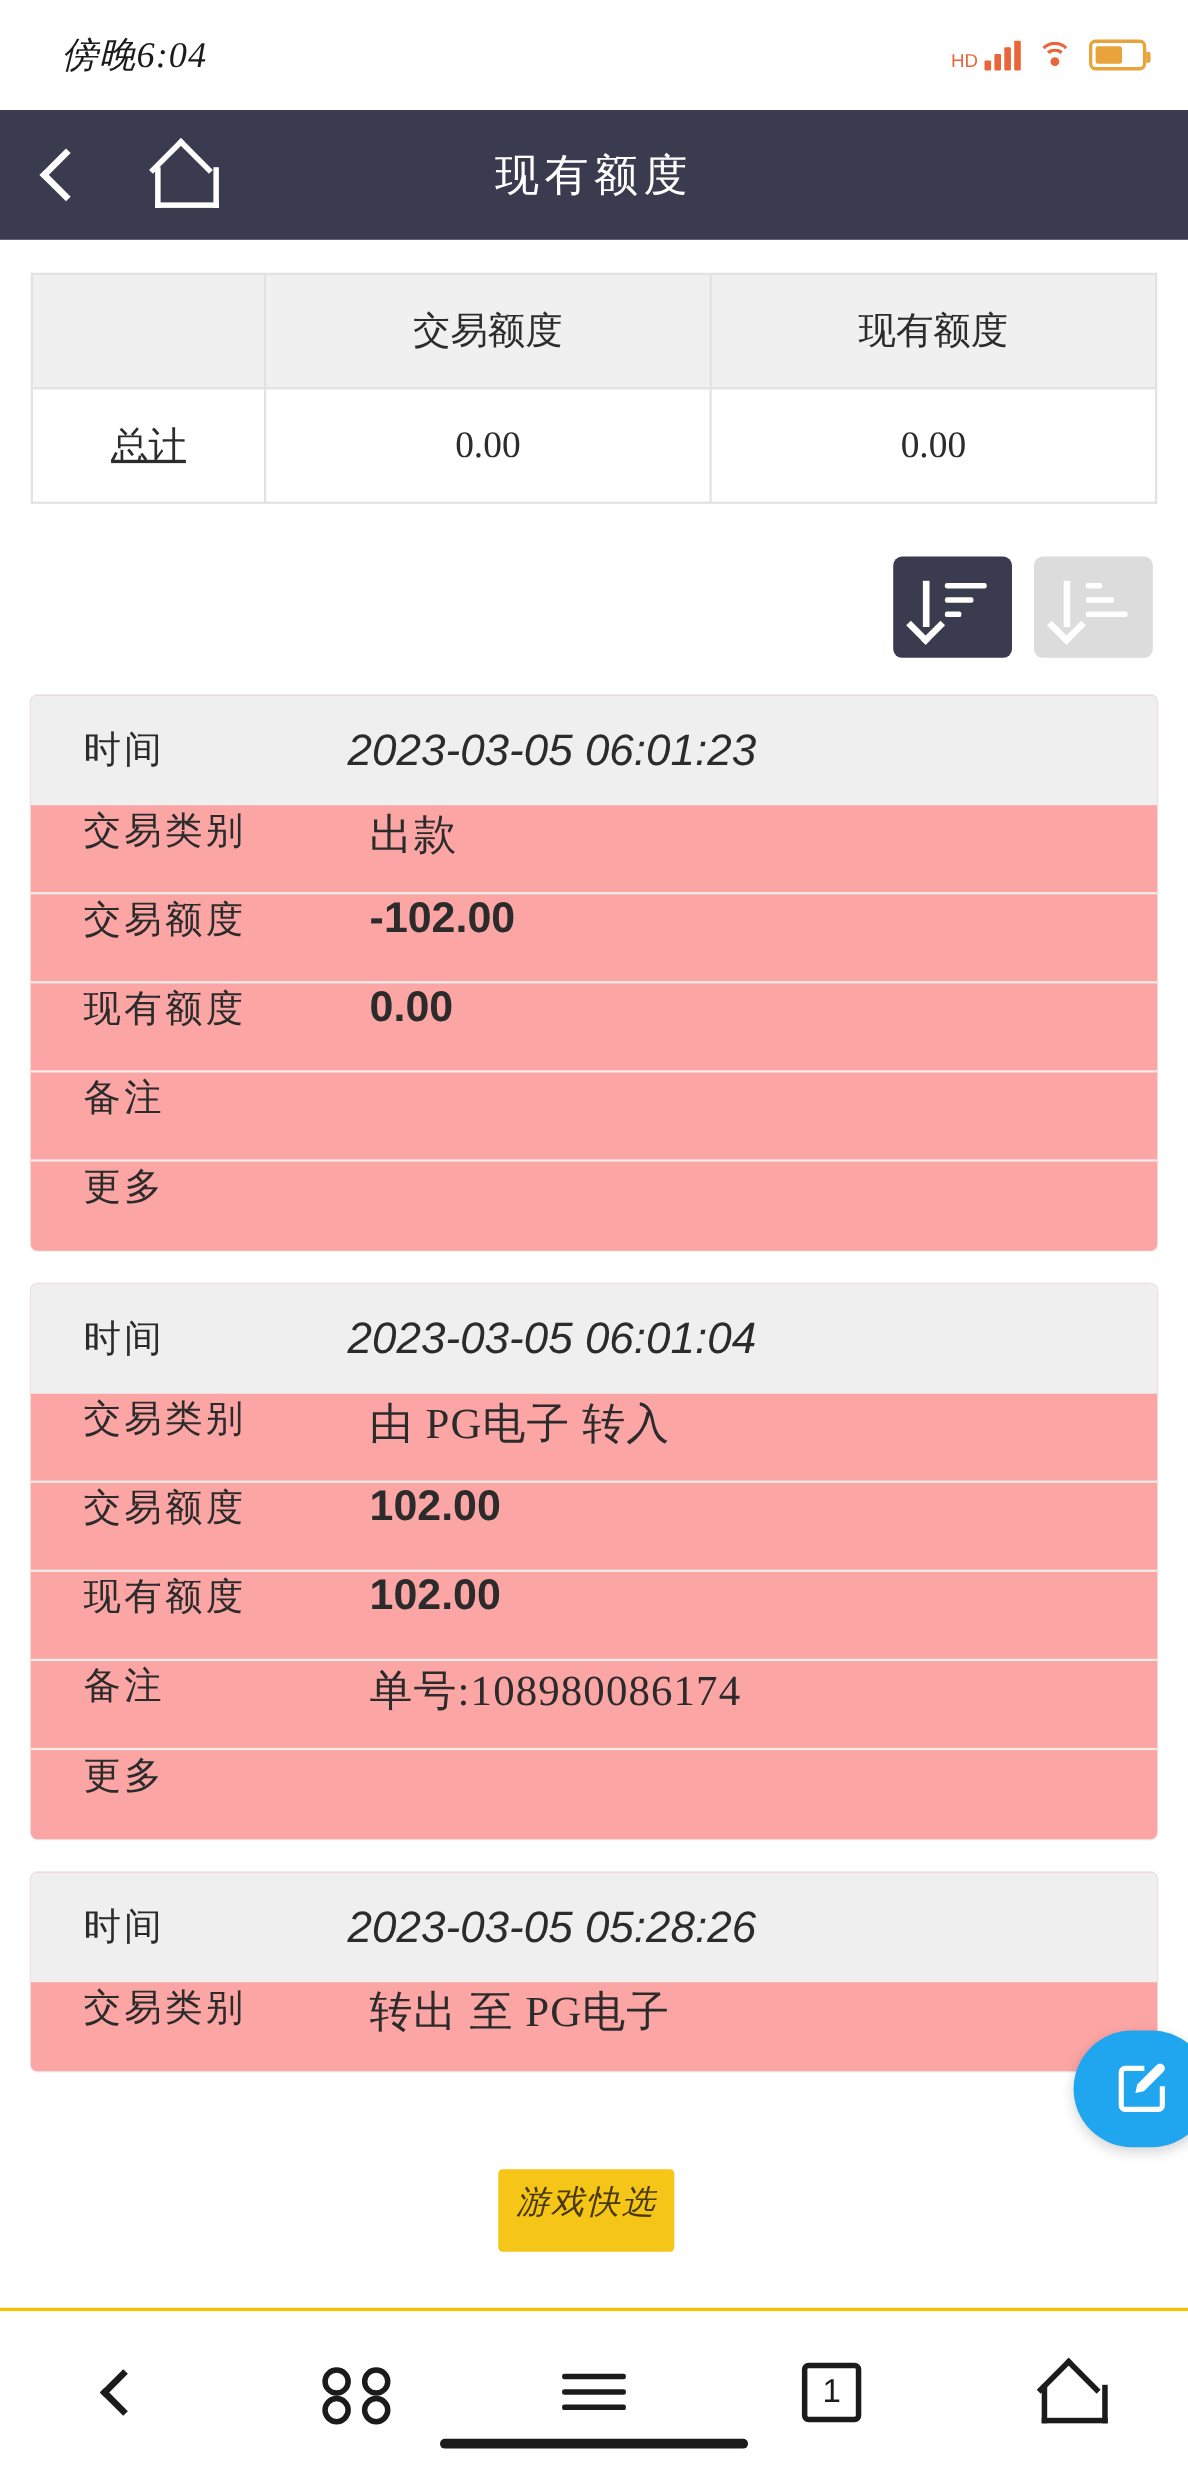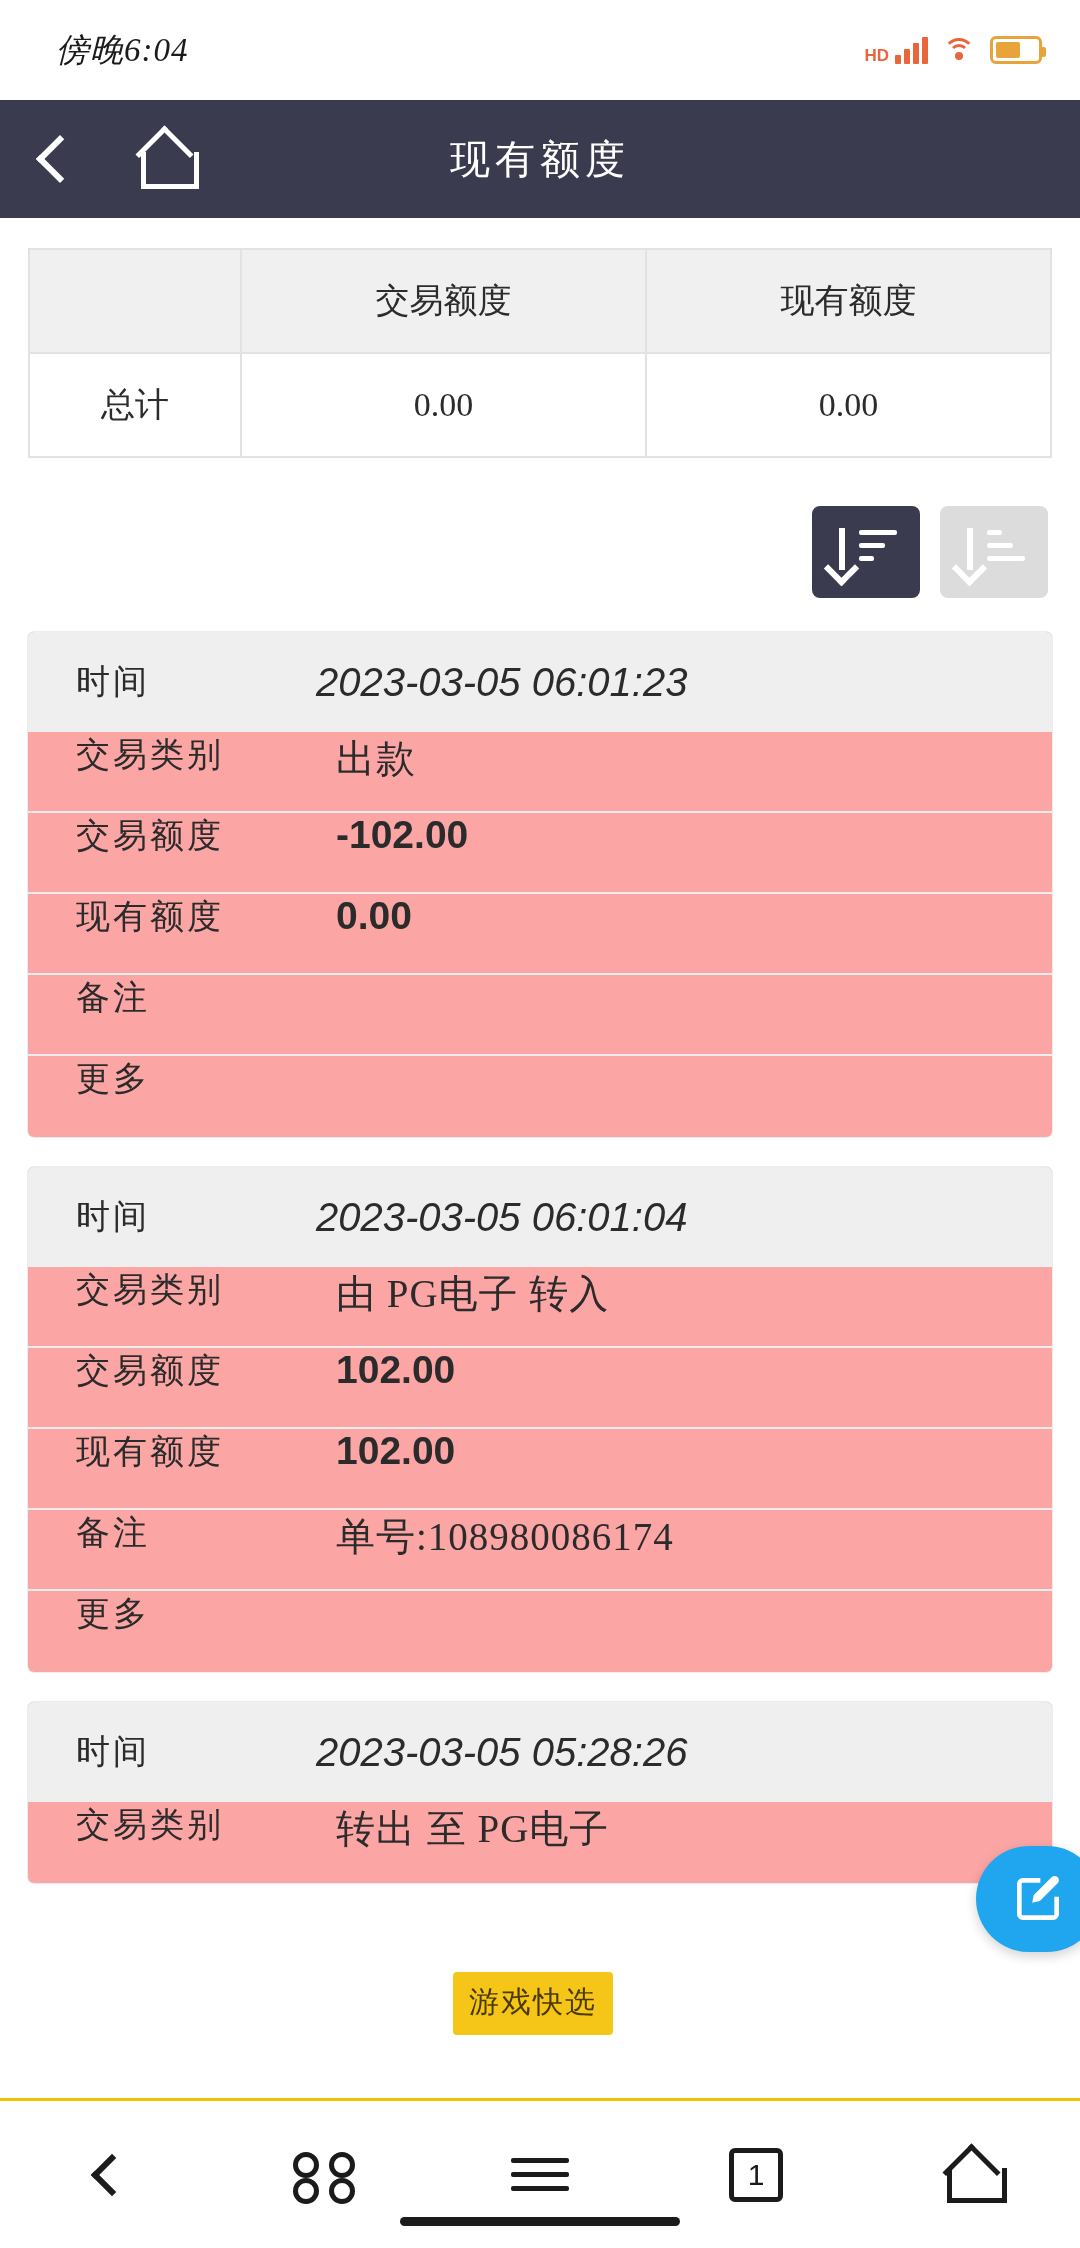--- a/index.html
+++ b/index.html
@@ -34,21 +34,21 @@
     font-style: italic;
   }
   .status-right {
     display: flex;
     align-items: center;
     gap: 14px;
   }
   .hd-label {
     font-size: 17px;
     color: #e8663a;
-    font-weight: bold;
+    font-weight: normal;
     margin-right: -8px;
     align-self: flex-start;
     margin-top: 12px;
   }
   .signal-bars {
     display: flex;
     align-items: flex-end;
     gap: 3px;
     height: 28px;
   }
@@ -170,21 +170,21 @@
     border: 2px solid #e2e2e2;
     height: 104px;
     text-align: center;
     font-size: 34px;
     color: #2c2c2c;
     font-weight: normal;
     font-family: "Liberation Serif", serif;
   }
   .summary-table th { background: #f0f0f0; }
   .summary-table td.label-cell { background: #ffffff; }
-  .col-first { width: 212px; }
+  .col-first { width: 212px; text-decoration: underline; }
   .val { font-family: "Liberation Sans", sans-serif; font-size: 32px; color:#2c2c2c; }
 
   
   .sort-row {
     display: flex;
     justify-content: flex-end;
     gap: 20px;
     padding: 48px 32px 0 0;
   }
   .sort-btn {
@@ -299,24 +299,25 @@
   .fab svg { width: 56px; height: 56px; }
 
   
   .game-tag {
     position: absolute;
     left: 453px;
     top: 1972px;
     background: #f5c518;
     color: #4a3a00;
     font-size: 30px;
-    padding: 10px 16px 12px;
+    padding: 10px 16px 24px;
     border-radius: 4px;
     font-family: "Liberation Serif", serif;
     letter-spacing: 2px;
+    font-style: italic;
   }
 
   
   .bottom-bar {
     position: absolute;
     left: 0; bottom: 0;
     width: 1080px;
     height: 150px;
     background: #ffffff;
     border-top: 3px solid #f2c200;

